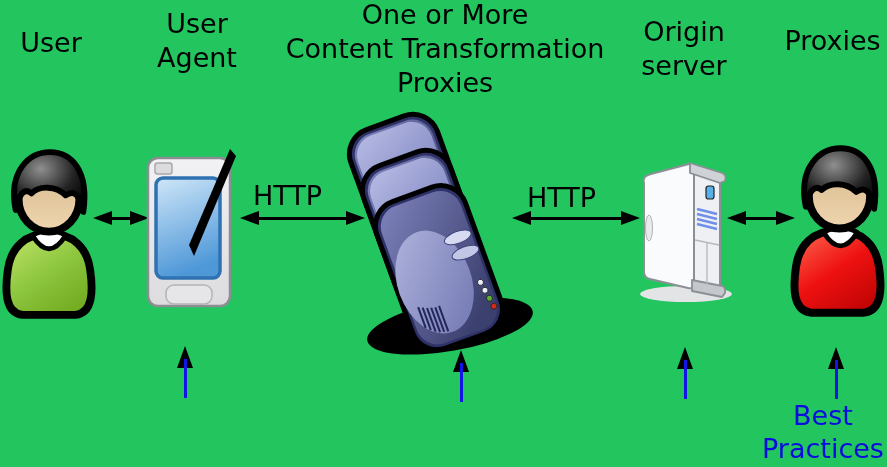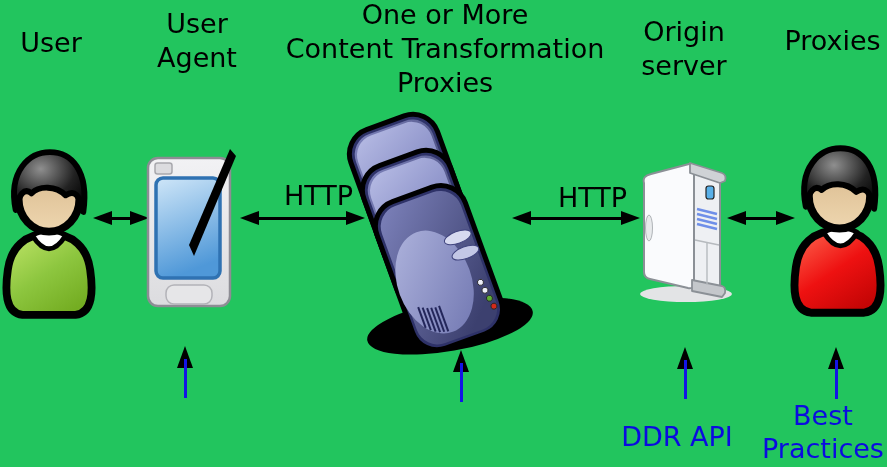--- a/index.html
+++ b/index.html
@@ -5,21 +5,21 @@
   html,body{margin:0;padding:0;background:#fff;}
   #stage{
     position:relative; width:887px; height:467px; background:#22c55e;
     font-family:"DejaVu Sans", sans-serif; overflow:hidden;
   }
   .lbl{
     position:absolute; color:#000; font-size:27px; line-height:34px;
     text-align:center; white-space:pre-line; letter-spacing:0;
   }
   .http{
-    position:absolute; color:#000; font-size:27px; text-align:right;
+    position:absolute; color:#000; font-size:27px; text-align:left;
   }
   .blue-lbl{
     position:absolute; color:#0b0be0; font-size:27px; line-height:33px;
     text-align:center; white-space:pre-line;
   }
   .icon{ position:absolute; }
   .icon svg{ overflow:visible; display:block; }
   
   .harrow{ position:absolute; height:16px; }
   .harrow .shaft{ position:absolute; left:10px; right:10px; top:6.5px; height:3px; background:#000; }
@@ -234,17 +234,16 @@
   </div>
   <div class="uparrow" style="left:676px; top:347px;">
     <span class="uphead"></span>
     <span class="upshaft"></span>
   </div>
   <div class="uparrow" style="left:827px; top:347px;">
     <span class="uphead"></span>
     <span class="upshaft"></span>
   </div>
 
-  <div class="blue-lbl" style="left:607px; top:420px; width:140px;">DDR API</div>
   <div class="blue-lbl" style="left:756px; top:399px; width:134px;">Best
 Practices</div>
 
 </div>
 
 </body></html>

